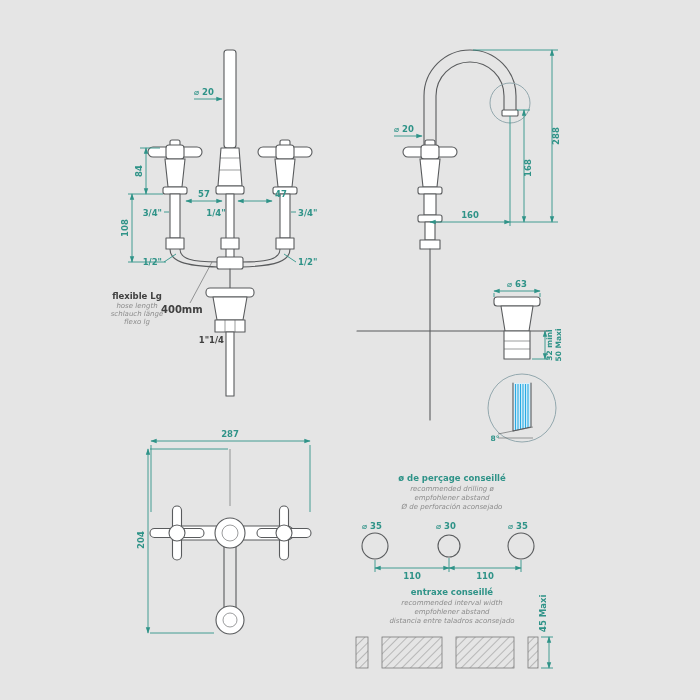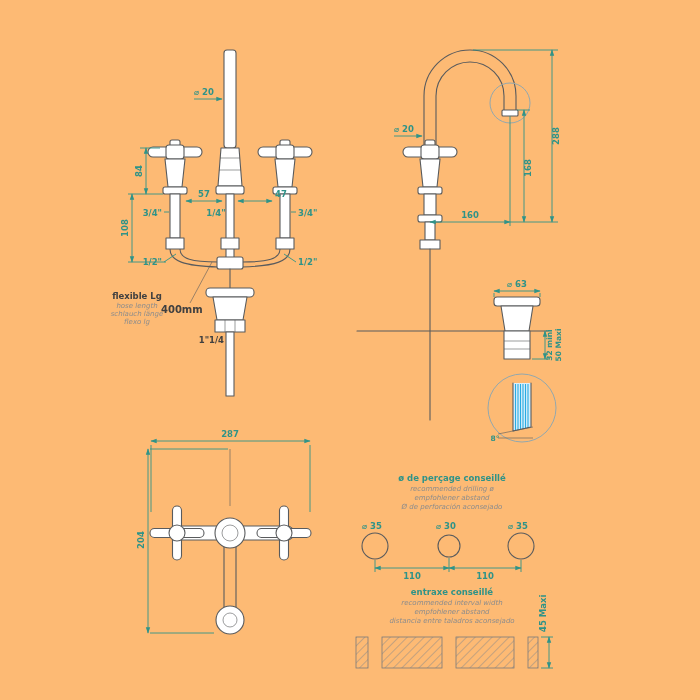--- a/index.html
+++ b/index.html
@@ -1,16 +1,16 @@
 <!DOCTYPE html>
 <html><head>
 <meta charset="utf-8">
 <style>
   html,body{margin:0;padding:0;background:#ffffff;}
-  #canvas{position:relative;width:700px;height:700px;background:#fdba74;overflow:hidden;}
+  #canvas{position:relative;width:700px;height:700px;background:#e5e5e5;overflow:hidden;}
   svg{display:block;}
   svg text{font-family:"DejaVu Sans",sans-serif;}
   .part{fill:#ffffff;stroke:#595b5d;stroke-width:1.1;stroke-linejoin:round;}
   .line{fill:none;stroke:#595b5d;stroke-width:1.1;stroke-linecap:round;stroke-linejoin:round;}
   .lineThin{fill:none;stroke:#595b5d;stroke-width:0.6;}
   .dim{fill:none;stroke:#2f9388;stroke-width:0.9;}
   .ref{fill:none;stroke:#93a8ae;stroke-width:1;}
   .blueline{stroke:#29abe2;stroke-width:1.1;}
   .dimtxt{fill:#2f9388;font-size:8.5px;font-weight:bold;}
   .dimtxtS{fill:#2f9388;font-size:7.5px;font-weight:bold;}

